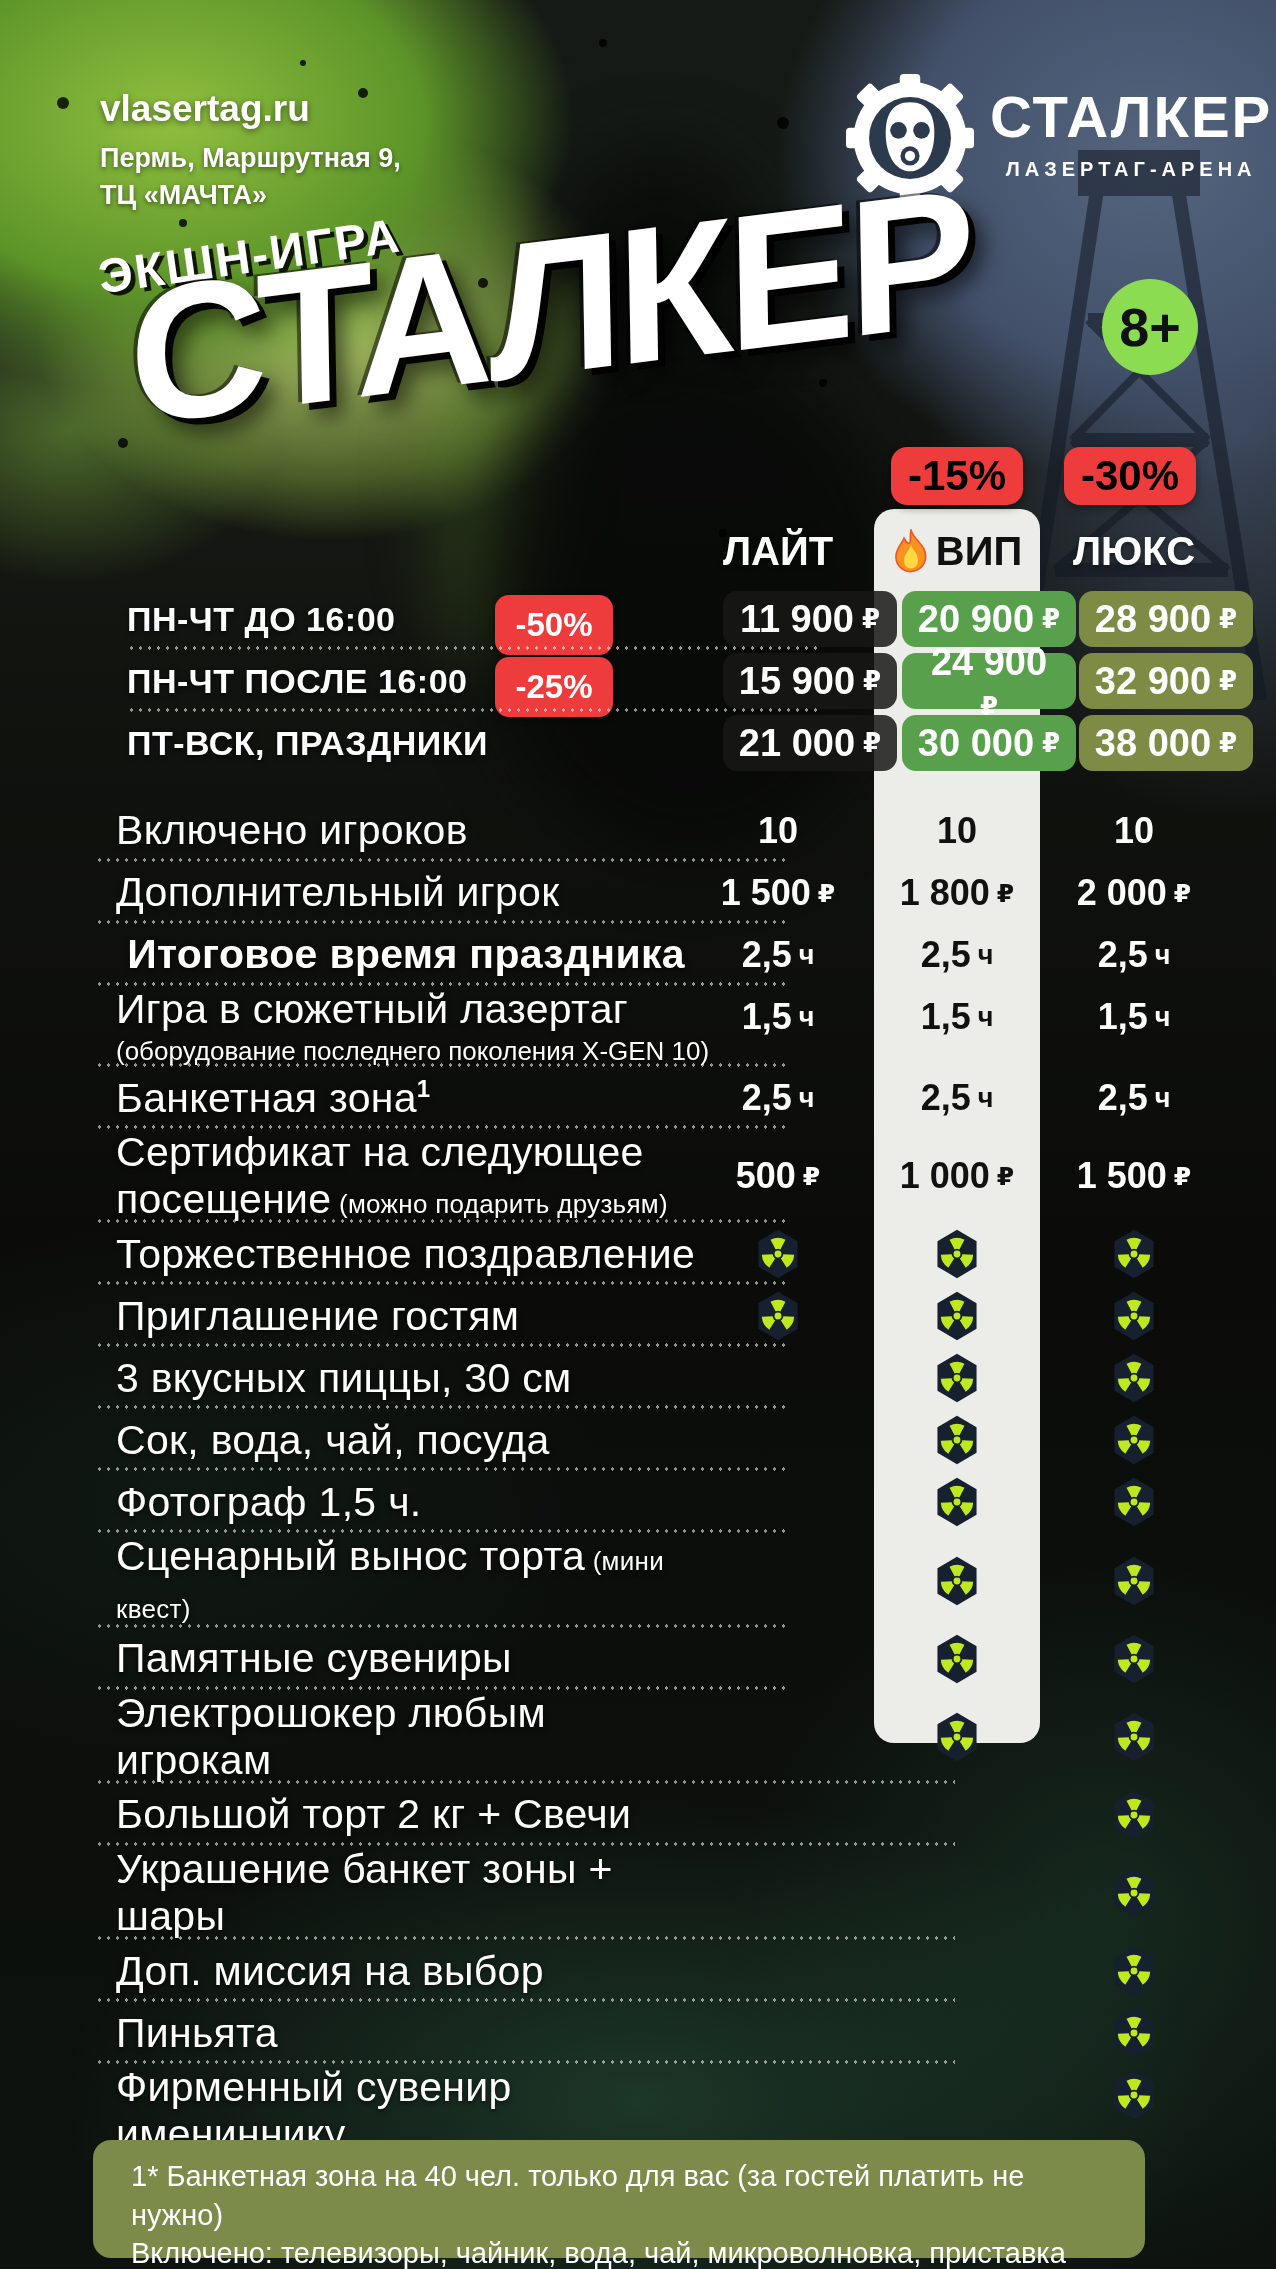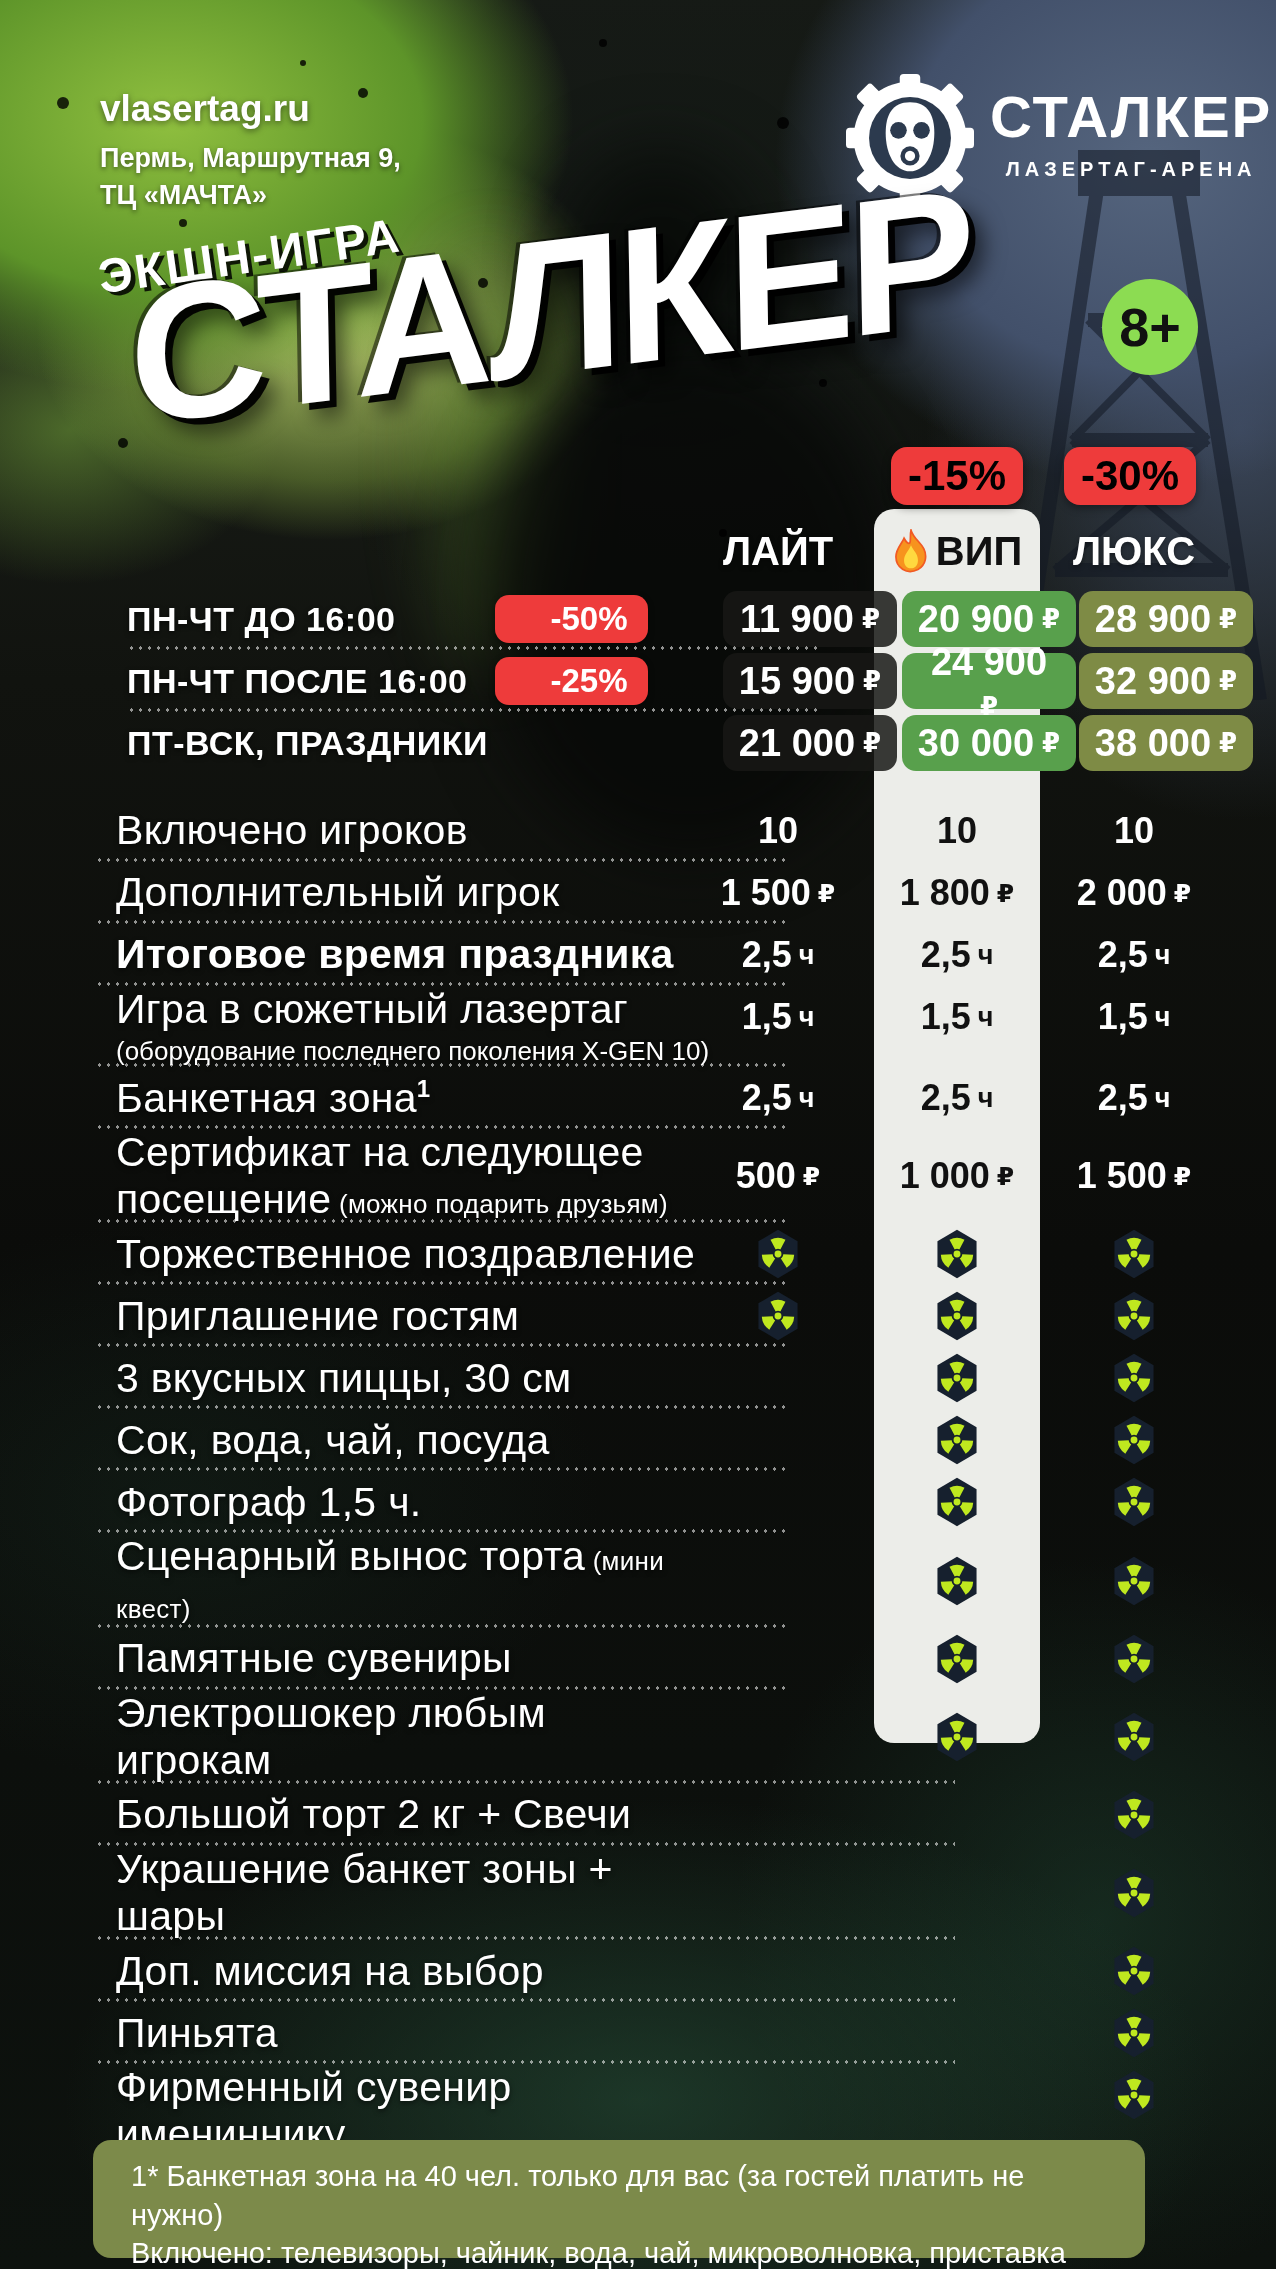--- a/index.html
+++ b/index.html
@@ -50,33 +50,33 @@
     color:#000000;font-size:42px;font-weight:800;display:flex;align-items:center;justify-content:center;z-index:3;
     box-shadow:0 3px 8px rgba(0,0,0,.4);}
   .col-head{position:absolute;top:521px;width:170px;height:60px;font-size:40px;font-weight:800;
     display:flex;align-items:center;justify-content:center;gap:6px;z-index:3;text-shadow:0 2px 5px rgba(0,0,0,.4);}
   .col-head.on-strip{color:#111;text-shadow:none;}
   
   #price-rows{position:absolute;left:0;top:588px;width:1276px;z-index:2;margin-left:32px;}
   .prow{position:relative;height:62px;}
   .prow .plabel{position:absolute;left:95px;top:0;height:62px;line-height:62px;font-size:34px;font-weight:800;letter-spacing:.5px;
     text-shadow:0 2px 5px rgba(0,0,0,.6);}
-  .prow .pbadge{position:absolute;left:463px;top:7px;width:118px;height:48px;border-radius:14px;background:var(--discount-red);
-    font-size:33px;font-weight:800;display:flex;align-items:center;justify-content:center;box-shadow:0 2px 6px rgba(0,0,0,.4);padding-left:35px;}
+  .prow .pbadge{position:absolute;left:463px;top:7px;width:118px;height:60px;border-radius:14px;background:var(--discount-red);
+    font-size:33px;font-weight:800;display:flex;align-items:center;justify-content:center;box-shadow:0 2px 6px rgba(0,0,0,.4);}
   .pill{position:absolute;top:3px;width:174px;height:56px;border-radius:14px;display:flex;align-items:center;justify-content:center;gap:8px;
     font-size:38px;font-weight:800;color:#fff;}
   .pill .rub{font-size:26px;font-weight:700;}
   .pill.c0{left:691px;background:rgba(24,24,21,.85);}
   .pill.c1{left:870px;background:var(--vip-green);}
   .pill.c2{left:1047px;background:var(--lux-olive);}
   
   #feature-rows{position:absolute;left:0;top:800px;width:1276px;z-index:2;}
   .frow{position:relative;min-height:62px;display:flex;flex-direction:column;justify-content:center;padding-left:116px;box-sizing:border-box;}
   .frow .flabel{font-size:41px;font-weight:400;letter-spacing:.3px;line-height:1.15;max-width:580px;text-shadow:0 2px 5px rgba(0,0,0,.6);}
-  .frow.bold .flabel{font-weight:800;}
+  .frow.bold .flabel{font-weight:800;text-align:center;}
   .frow .flabel sup{font-size:24px;font-weight:700;}
   .frow .fsub{font-size:26px;font-weight:400;margin-top:3px;max-width:620px;text-shadow:0 2px 4px rgba(0,0,0,.6);}
   .frow .fnote{font-size:26px;font-weight:400;}
   .cell{position:absolute;width:170px;text-align:center;top:50%;transform:translateY(-50%);
     font-size:36px;font-weight:800;color:#fff;display:flex;align-items:center;justify-content:center;gap:7px;}
   .frow.on-strip-cell .cell.c1{color:#111;}
   .cell.c0{left:693px;} .cell.c1{left:872px;} .cell.c2{left:1049px;}
   .frow.vtop .cell{top:31px;}
   .cell .unit{font-size:27px;font-weight:700;}
   .cell .rub{font-size:25px;font-weight:700;}

